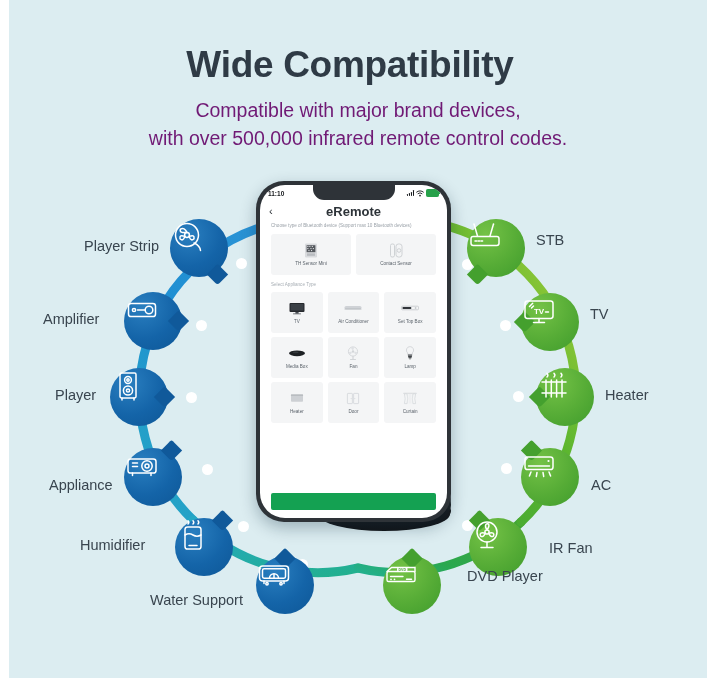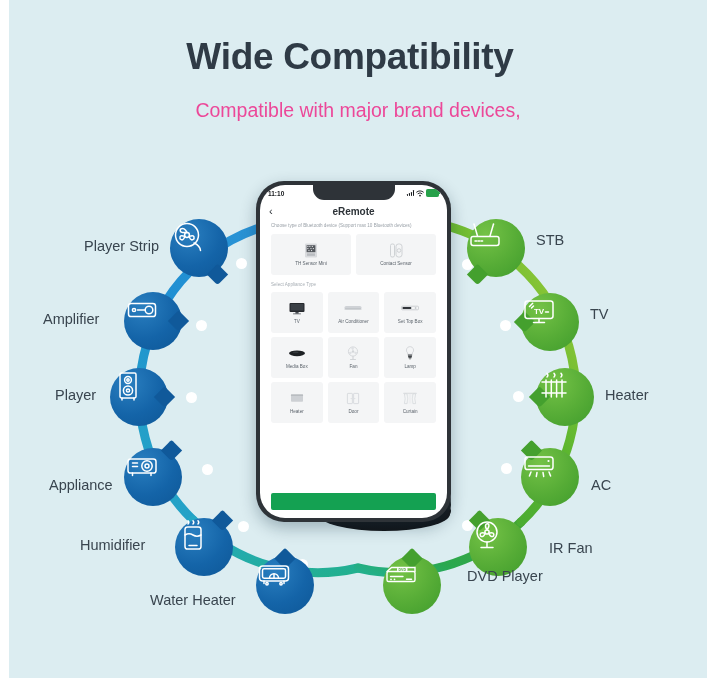--- a/index.html
+++ b/index.html
@@ -25,36 +25,36 @@
     left: 9px;
     top: 0px;
     width: 698px;
     height: 678px;
     background: #dcedf1;
   }
 
   
   .title {
     position: absolute;
-    left: 0; top: 36px;
+    left: 0; top: 44px;
     width: 700px;
     text-align: center;
     font-size: 37px;
     font-weight: bold;
     color: #2f3b46;
     letter-spacing: -0.3px;
   }
   .subtitle {
     position: absolute;
     left: 0; top: 96px;
     width: 716px;
     text-align: center;
     font-size: 19.5px;
     line-height: 28px;
-    color: #ec4899;
+    color: #701a75;
   }
   .subtitle .line { display: block; }
 
   
   #ring-svg {
     position: absolute;
     left: 0; top: 0;
     width: 716px; height: 685px;
   }
 
@@ -132,21 +132,21 @@
   }
   .appbar .back {
     font-size: 11px;
     color: #2d3338;
     line-height: 1;
   }
   .appbar .apptitle {
     position: absolute;
     left: 0; right: 0;
     text-align: center;
-    font-size: 10px;
+    font-size: 13px;
     font-weight: bold;
     color: #2d3338;
   }
   .hint {
     font-size: 4.6px;
     color: #9aa1a8;
     line-height: 7px;
     padding: 1px 11px 5px 11px;
   }
   .grid2, .grid3 {
@@ -254,20 +254,21 @@
 </style>
 </head>
 <body>
 
 <div id="stage">
   <div class="bg-panel"></div>
 
   <div class="title">Wide Compatibility</div>
   <div class="subtitle">
     <span class="line">Compatible with major brand devices,</span>
+    <span class="line">with over 500,000 infrared remote control codes.</span>
   </div>
 
   <svg id="ring-svg" viewBox="0 0 716 685">
     <defs>
       <linearGradient id="gradL" x1="0.75" y1="0" x2="0.1" y2="1">
         <stop offset="0" stop-color="#2a93d5"></stop>
         <stop offset="0.45" stop-color="#1f8fd2"></stop>
         <stop offset="1" stop-color="#25a7c4"></stop>
       </linearGradient>
       <linearGradient id="gradLB" x1="0" y1="0" x2="1" y2="1">
@@ -588,21 +589,21 @@
         <rect x="6.5" y="12.8" width="23" height="9.4" rx="1.6"></rect>
         <path d="M13.5 22.2 a4.5 4.5 0 0 1 9 0"></path>
         <line x1="18" y1="22.2" x2="18" y2="18.4"></line>
         <line x1="8" y1="25" x2="8" y2="27.5"></line>
         <line x1="28" y1="25" x2="28" y2="27.5"></line>
         <circle cx="11" cy="27.8" r="1.2"></circle>
         <circle cx="25" cy="27.8" r="1.2"></circle>
       </svg>
     </div>
   </div>
-  <div class="nlabel" style="left:150px;top:592px">Water Heater</div>
+  <div class="nlabel" style="left:150px;top:592px">Water Support</div>
 
   <div class="node green" style="left:467px;top:219px">
     <div class="bubble"></div>
     <div class="tail tail-bl"></div>
     <div class="glyph">
       <svg viewBox="0 0 36 36" fill="none" stroke="#ffffff" stroke-width="1.5" stroke-linecap="round">
         <line x1="10.5" y1="17" x2="7" y2="5"></line>
         <line x1="23" y1="17" x2="26.5" y2="5"></line>
         <rect x="4" y="17.5" width="28" height="9" rx="2.2"></rect>
         <path d="M8 22 l1.6 0 M11 22 l1.6 0 M14 22 l1.6 0"></path>

